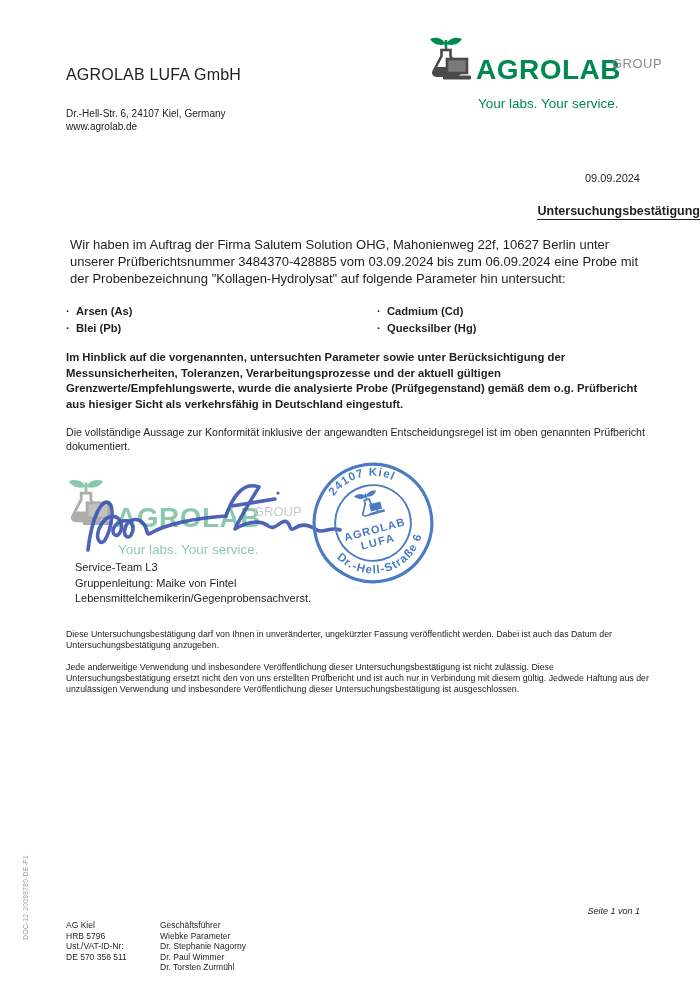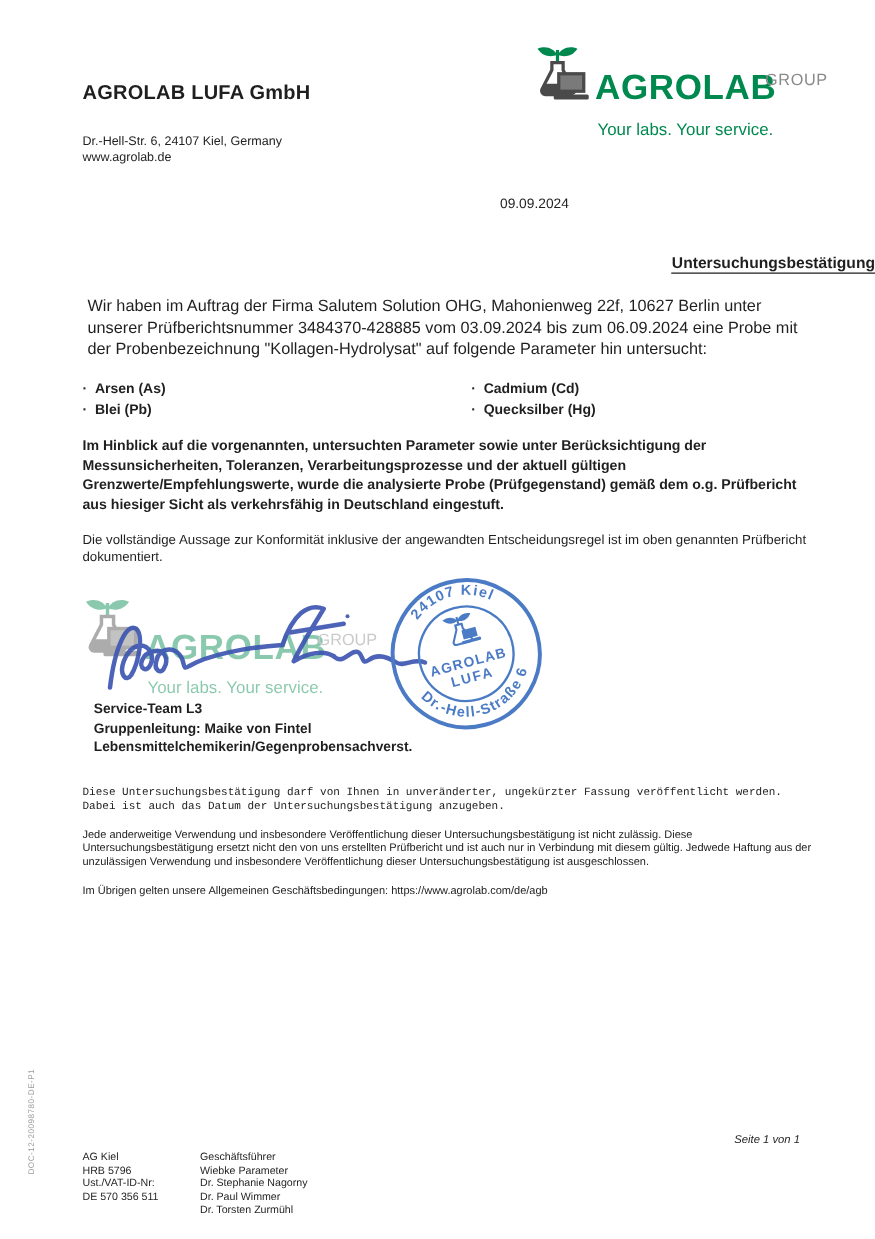--- a/index.html
+++ b/index.html
@@ -5,31 +5,31 @@
   * { margin:0; padding:0; box-sizing:border-box; }
   html,body { background:#ffffff; }
   body { font-family:"Liberation Sans", sans-serif; color:#1f1f1f; }
   .page {
     position:relative; width:700px; height:991px; background:#ffffff;
     overflow:hidden; margin:0 auto;
   }
   .abs { position:absolute; }
 
   
-  .company-name { left:66px; top:66px; font-size:16px; font-weight:bold; letter-spacing:.2px; }
+  .company-name { left:66px; top:66px; font-size:16px; font-weight:normal; letter-spacing:.2px; }
   .address { left:66px; top:107px; font-size:10px; line-height:13px; color:#222; }
 
   
   .logo { left:420px; top:34px; width:250px; height:88px; }
   .logo .icon-wrap { position:absolute; left:0; top:2px; }
   .logo .brand { position:absolute; left:56px; top:20px; font-size:28px; font-weight:bold; color:#00894F; letter-spacing:.5px; }
   .logo .brand-suffix { position:absolute; left:192px; top:22px; font-size:13px; color:#8a8a8a; letter-spacing:.5px; }
   .logo .tagline { position:absolute; left:58px; top:62px; font-size:13.5px; color:#00894F; }
 
-  .date-line { left:400px; top:157px; width:240px; font-size:11px; }
+  .date-line { left:400px; top:172px; width:240px; text-align:right; font-size:11px; }
 
   .doc-title { left:0; top:201px; width:700px; text-align:right; }
   .doc-title span { font-size:12.5px; font-weight:bold; border-bottom:1.6px solid #1f1f1f; padding-bottom:1px; }
 
   .intro { left:70px; top:236px; width:578px; font-size:13px; line-height:17px; }
 
   .params { left:66px; top:303px; width:560px; font-size:11.2px; font-weight:bold; line-height:17px; }
   .params .col { position:absolute; top:0; }
   .params .col1 { left:0; }
   .params .col2 { left:311px; }
@@ -43,24 +43,24 @@
   .watermark { left:58px; top:478px; width:300px; height:86px; opacity:.45; }
   .watermark .icon-wrap { position:absolute; left:0; top:0; }
   .watermark .brand { position:absolute; left:58px; top:24px; font-size:28px; font-weight:bold; color:#00894F; letter-spacing:.5px; }
   .watermark .brand-suffix { position:absolute; left:196px; top:26px; font-size:13px; color:#8a8a8a; }
   .watermark .tagline { position:absolute; left:60px; top:64px; font-size:13.5px; color:#00894F; }
 
   .signature-svg { left:78px; top:466px; }
 
   .stamp { left:310px; top:460px; width:126px; height:126px; transform:rotate(-15deg); }
 
-  .signoff { left:75px; top:560px; font-size:11px; font-weight:bold; line-height:15.5px; }
+  .signoff { left:75px; top:560px; font-size:11px; font-weight:normal; line-height:15.5px; }
 
   .smallprint { left:66px; width:584px; font-size:8.8px; line-height:11px; color:#222; }
-  .sp1 { top:629px;font-family:Liberation Mono, monospace; }
+  .sp1 { top:629px; }
   .sp2 { top:662px; }
   .sp3 { top:707px; }
 
   
   .footer-registry { left:66px; top:920px; font-size:8.5px; line-height:10.5px; }
   .footer-management { left:160px; top:920px; font-size:8.5px; line-height:10.5px; }
   .page-label { left:440px; top:906px; width:200px; text-align:right; font-size:9px; font-style:italic; }
   .doc-code { left:22px; top:855px; font-size:6.5px; color:#9a9a9a; writing-mode:vertical-rl; transform:rotate(180deg); letter-spacing:.4px; }
 </style>
 </head>
@@ -171,21 +171,20 @@
   </div>
 
   <div class="abs signoff">
     <div>Service-Team L3</div>
     <div>Gruppenleitung: Maike von Fintel</div>
     <div>Lebensmittelchemikerin/Gegenprobensachverst.</div>
   </div>
 
   <div class="abs smallprint sp1">Diese Untersuchungsbestätigung darf von Ihnen in unveränderter, ungekürzter Fassung veröffentlicht werden. Dabei ist auch das Datum der Untersuchungsbestätigung anzugeben.</div>
   <div class="abs smallprint sp2">Jede anderweitige Verwendung und insbesondere Veröffentlichung dieser Untersuchungsbestätigung ist nicht zulässig. Diese Untersuchungsbestätigung ersetzt nicht den von uns erstellten Prüfbericht und ist auch nur in Verbindung mit diesem gültig. Jedwede Haftung aus der unzulässigen Verwendung und insbesondere Veröffentlichung dieser Untersuchungsbestätigung ist ausgeschlossen.</div>
-  <div class="abs smallprint sp3">Im Übrigen gelten unsere Allgemeinen Geschäftsbedingungen: https://www.agrolab.com/de/agb</div>
 
   <div class="abs footer-registry">
     <div>AG Kiel</div>
     <div>HRB 5796</div>
     <div>Ust./VAT-ID-Nr:</div>
     <div>DE 570 356 511</div>
   </div>
   <div class="abs footer-management">
     <div>Geschäftsführer</div>
     <div>Wiebke Parameter</div>

